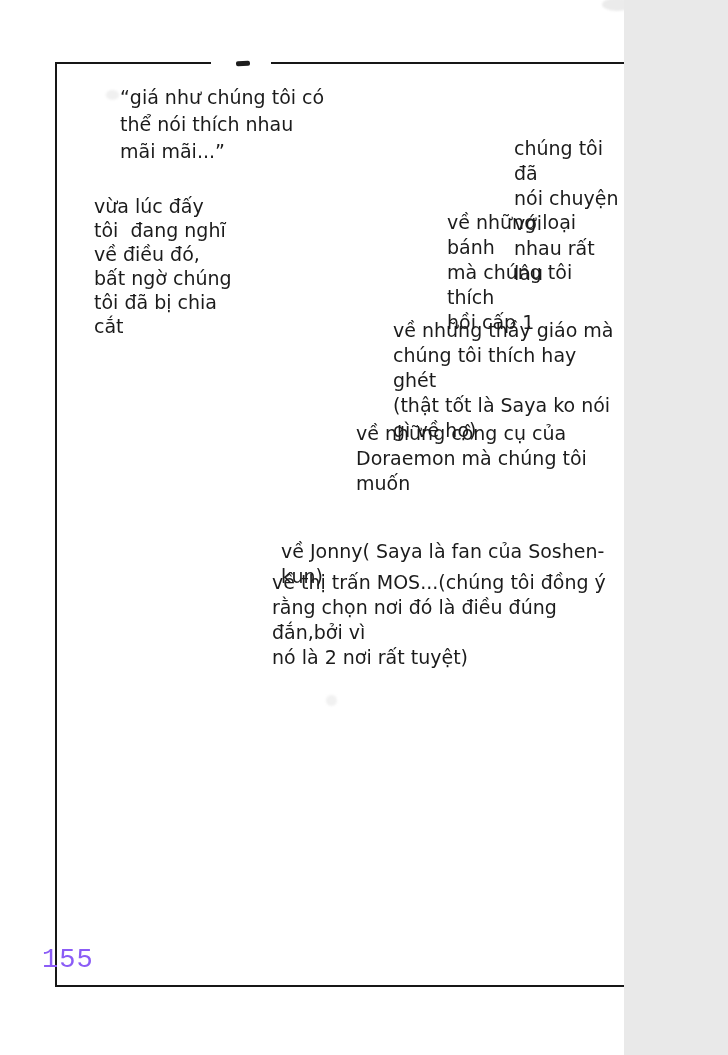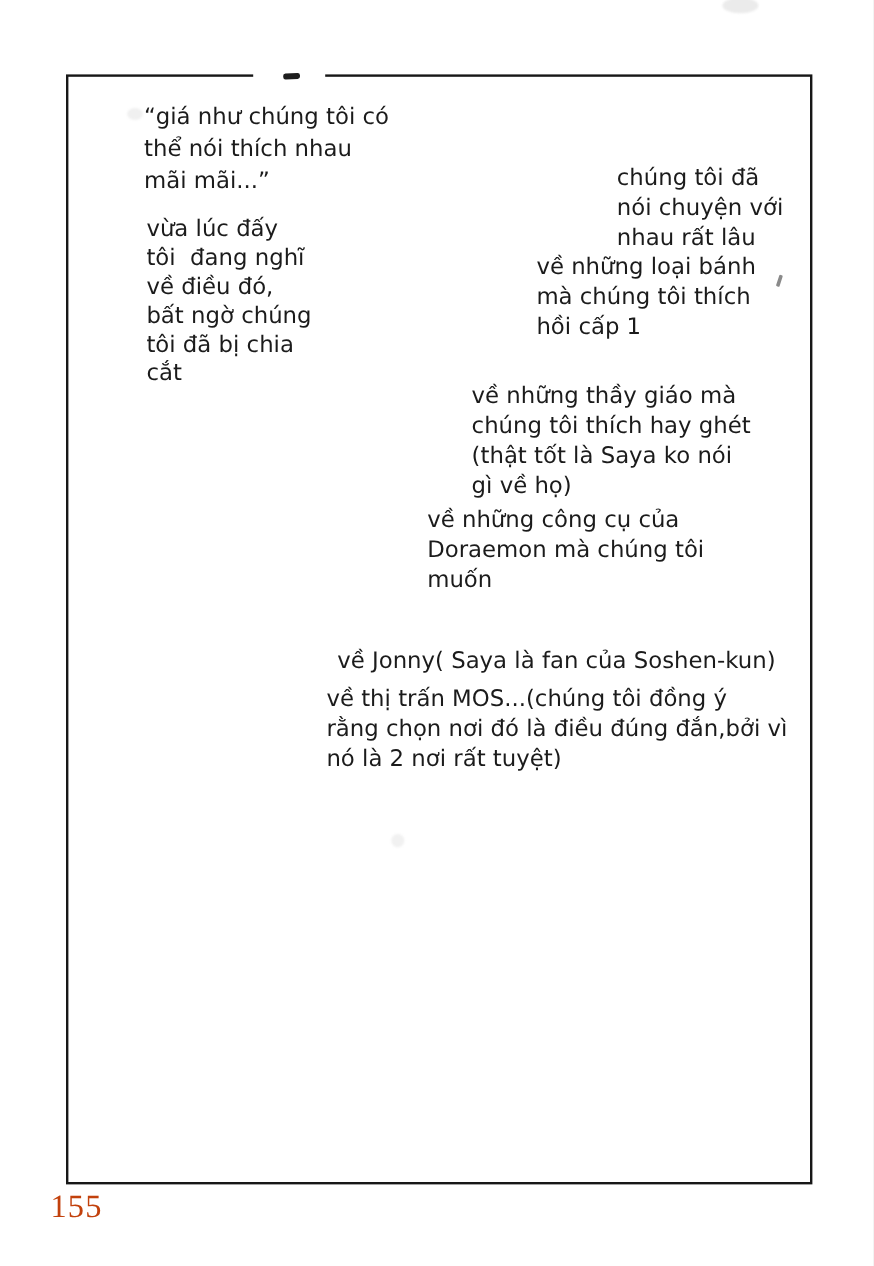--- a/index.html
+++ b/index.html
@@ -2,21 +2,21 @@
 <html><head>
 <meta charset="utf-8">
 <style>
   html, body {
     margin: 0;
     padding: 0;
     background: #e9e9e9;
   }
   .page {
     position: relative;
-    width: 728px;
+    width: 624px;
     height: 1055px;
     background: #ffffff;
     overflow: hidden;
     font-family: "DejaVu Sans", sans-serif;
   }
   .panel-frame {
     position: absolute;
     left: 55px;
     top: 62px;
     width: 622px;
@@ -27,35 +27,35 @@
   }
   .text-block {
     position: absolute;
     white-space: pre-wrap;
     font-size: 19px;
     line-height: 25px;
     color: #1b1b1b;
     letter-spacing: 0px;
   }
   .quote-block   { left: 120px; top: 84px;  line-height: 27px; }
-  .narration-block { left: 94px; top: 179px; line-height: 24px; margin-left: 28px; }
+  .narration-block { left: 94px; top: 194px; line-height: 24px; }
   .talk-block    { left: 514px; top: 136px; }
   .banh-block    { left: 447px; top: 210px; }
   .teachers-block{ left: 381px; top: 318px; margin-left: 12px; }
   .doraemon-block{ left: 356px; top: 421px; }
   .jonny-block   { left: 281px; top: 514px; margin-top: 25px; }
   .mos-block     { left: 272px; top: 570px; }
 
   .page-number {
     position: absolute;
     left: 42px;
-    top: 990px;
-    font-family: Liberation Serif, serif;
+    top: 945px;
+    font-family: Liberation Mono, monospace;
     font-size: 27px;
-    color: #c2410c;
+    color: #8b5cf6;
     letter-spacing: 1px;
   }
 
   
   .border-gap-cover {
     position: absolute;
     left: 211px;
     top: 59px;
     width: 60px;
     height: 9px;

